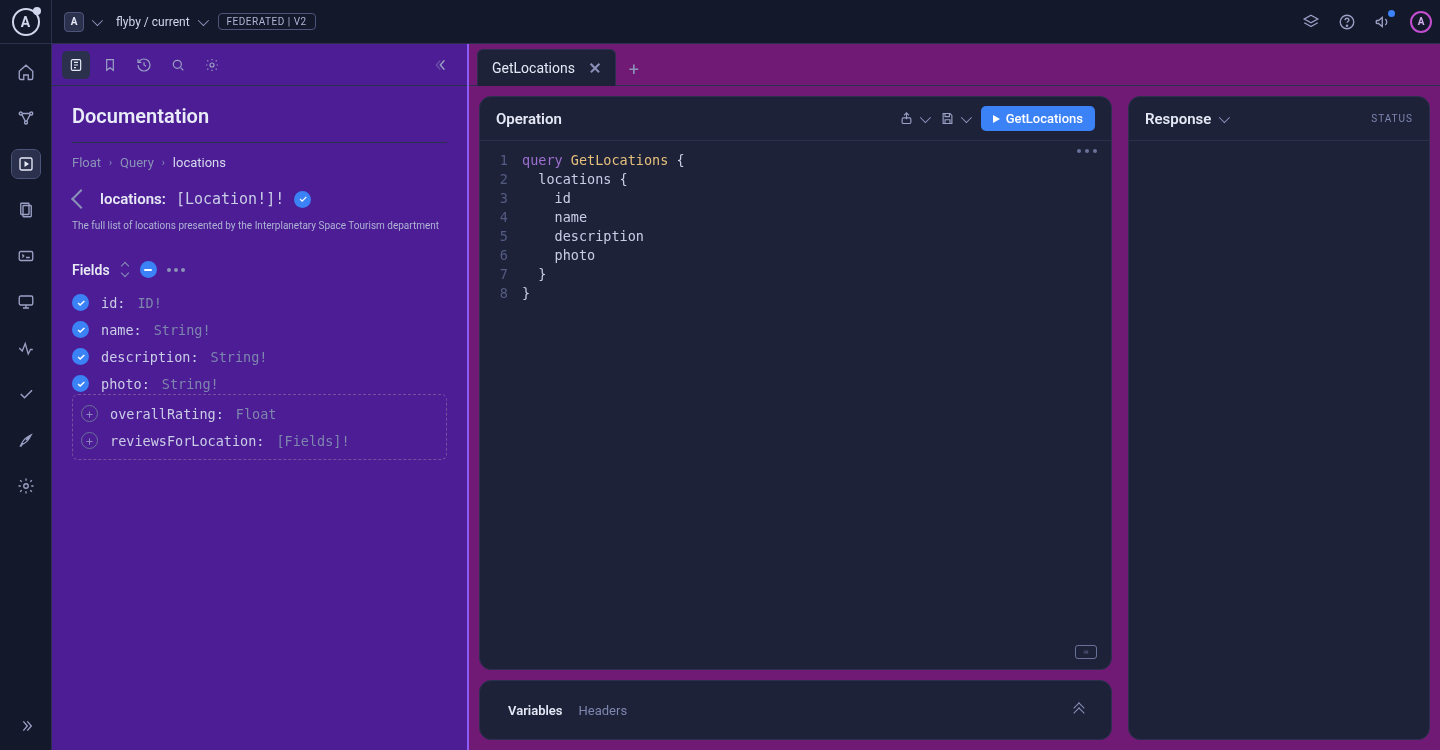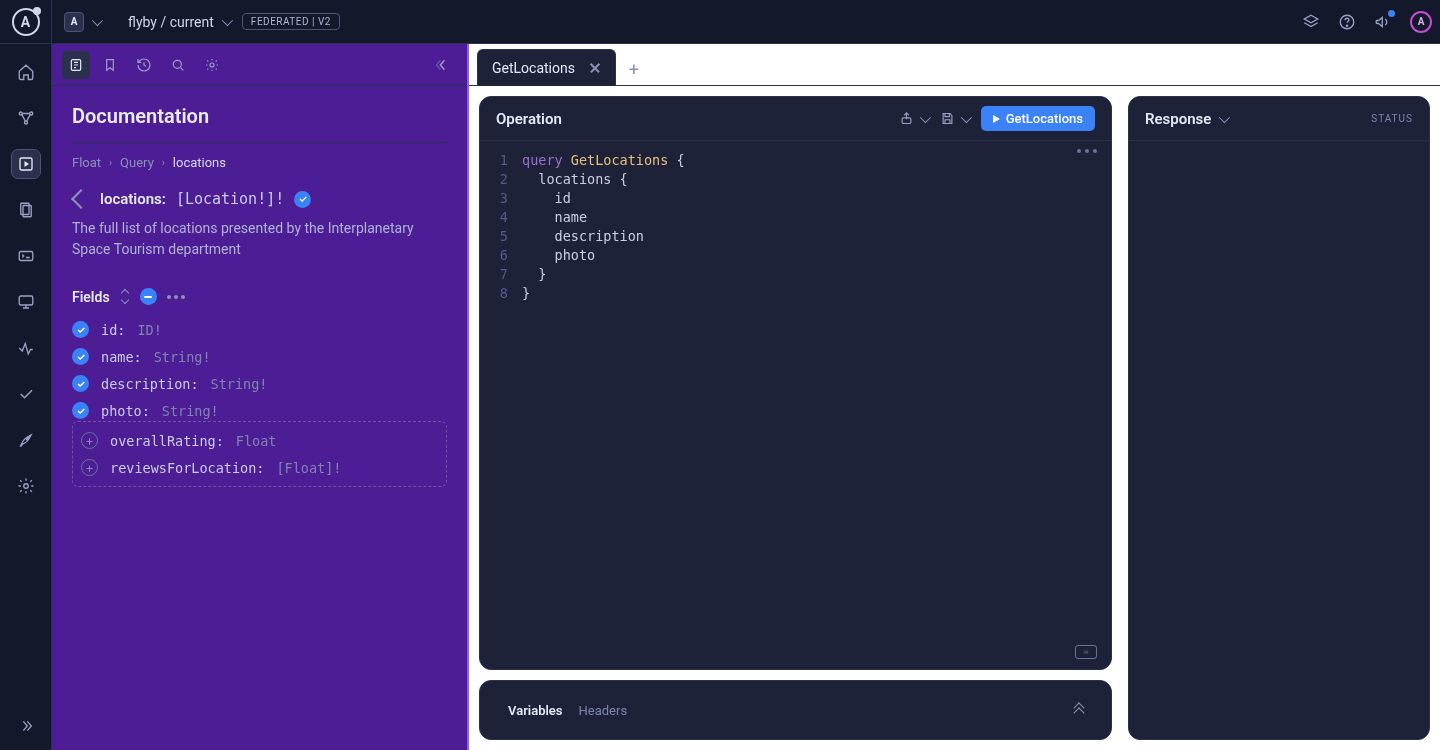--- a/index.html
+++ b/index.html
@@ -37,21 +37,21 @@
   .logo-circle::before {
     content: ""; position: absolute; top: -3px; right: -3px;
     width: 8px; height: 8px; background: #d1d6ed; border-radius: 50%;
   }
   .org-pill {
     width: 20px; height: 20px; border: 1px solid #4c547a; border-radius: 4px;
     display: flex; align-items: center; justify-content: center;
     font-size: 10px; font-weight: 700; background: #2b314d;
   }
   .caret-down { width: 8px; height: 8px; border-right: 1.5px solid #8b92b8; border-bottom: 1.5px solid #8b92b8; transform: rotate(45deg) translateY(-2px); }
-  .project-crumb { display: flex; align-items: center; gap: 8px; color: #d1d6ed; font-size: 14px; margin-left: 16px; }
+  .project-crumb { display: flex; align-items: center; gap: 8px; color: #d1d6ed; font-size: 12px; margin-left: 4px; }
   .badge {
     border: 1px solid #4c547a; border-radius: 4px; padding: 2px 8px;
     font-size: 10px; letter-spacing: .5px; color: #aeb4d4;
   }
   .topbar-right { margin-left: auto; display: flex; align-items: center; gap: 18px; }
   .tb-icon { width: 18px; height: 18px; display: flex; align-items: center; justify-content: center; color: #9aa1c5; position: relative; }
   .notif-dot { position: absolute; top: -3px; right: -3px; width: 7px; height: 7px; border-radius: 50%; background: #3b82f6; }
   .avatar { width: 22px; height: 22px; border-radius: 50%; border: 2px solid #c24ed0; display: flex; align-items: center; justify-content: center; font-size: 10px; font-weight: 700; background: #14182b; color: #d6b0ee; }
 
   
@@ -93,21 +93,21 @@
   .type-row { display: flex; align-items: center; gap: 10px; margin-bottom: 10px; }
   .back-arrow { width: 14px; height: 14px; border-top: 2px solid #8b92b8; border-left: 2px solid #8b92b8; transform: rotate(-45deg); }
   .type-name { font-size: 15px; font-weight: 600; }
   .type-sig { font-size: 15px; font-weight: 500; color: #c9cde6; }
   .blue-check {
     width: 17px; height: 17px; border-radius: 50%; background: #3b82f6;
     display: flex; align-items: center; justify-content: center;
   }
   .blue-check svg { width: 10px; height: 10px; }
 
-  .type-desc { font-size: 14px; color: #aeb4d4; line-height: 1.5; margin-bottom: 28px; }
+  .type-desc { font-size: 10px; color: #aeb4d4; line-height: 1.5; margin-bottom: 28px; }
 
   .fields-header { display: flex; align-items: center; gap: 10px; margin-bottom: 16px; }
   .fields-label { font-size: 14px; font-weight: 600; }
   .expand-caret { width: 10px; height: 14px; display: flex; flex-direction: column; align-items: center; justify-content: center; gap: 1px; }
   .expand-caret span { width: 6px; height: 6px; border-right: 1.25px solid #8b92b8; border-bottom: 1.25px solid #8b92b8; }
   .expand-caret span:first-child { transform: rotate(-135deg); }
   .expand-caret span:last-child { transform: rotate(45deg); }
   .minus-circle { width: 17px; height: 17px; border-radius: 50%; background: #3b82f6; display: flex; align-items: center; justify-content: center; }
   .minus-circle span { width: 8px; height: 2px; background: #fff; border-radius: 1px; }
   .dots { display: flex; gap: 3px; }
@@ -125,21 +125,21 @@
 
   .dashed-box {
     border: 1.5px dashed #7a4d9f; border-radius: 6px;
     padding: 10px 8px 10px 6px;
     margin-top: 2px;
   }
   .dashed-box .field-row { margin-left: 2px; }
   .dashed-box .field-row + .field-row { margin-top: 10px; }
 
   
-  .workspace { flex: 1; display: flex; flex-direction: column; background: #ffffff; }
+  .workspace { flex: 1; display: flex; flex-direction: column; background: #701a75; }
   .tabbar { height: 42px; display: flex; align-items: flex-end; padding-left: 8px; gap: 2px; border-bottom: 1px solid #2b314d; }
   .tab {
     display: flex; align-items: center; gap: 14px;
     padding: 10px 14px; font-size: 14px;
     background: #1d2239; border: 1px solid #2b314d; border-bottom: none;
     border-radius: 6px 6px 0 0; position: relative; top: 1px;
   }
   .tab .close { width: 12px; height: 12px; position: relative; }
   .tab .close::before, .tab .close::after { content: ""; position: absolute; top: 5px; left: 0; width: 12px; height: 1.5px; background: #8b92b8; }
   .tab .close::before { transform: rotate(45deg); }
@@ -437,21 +437,21 @@
                 <span>＋</span>
               </div>
               <span class="field-name">overallRating:</span> 
               <span class="field-type">Float</span>
             </div>
             <div class="field-row mono">
               <div class="icon add">
                 <span>＋</span>
               </div>
               <span class="field-name">reviewsForLocation:</span> 
-              <span class="field-type">[Float]!</span>
+              <span class="field-type">[Fields]!</span>
             </div>
           </div>
       </div>
     </div>
   </div>
 
   <div class="workspace">
     <div class="tabbar">
       <div class="tab">
         <span>GetLocations</span>

